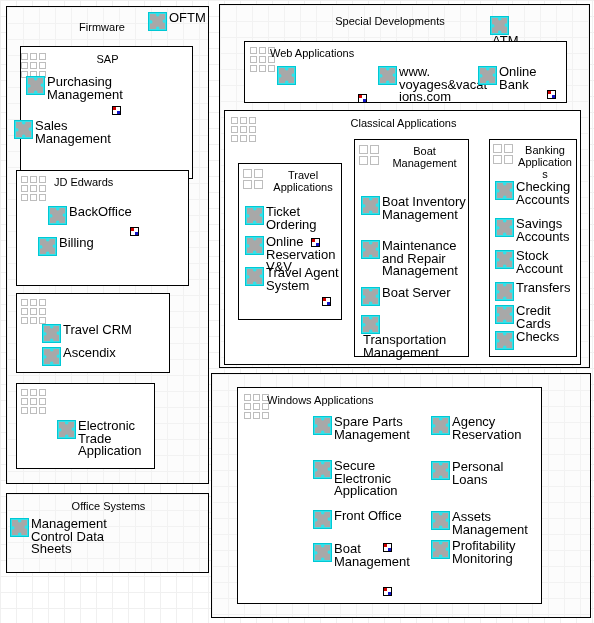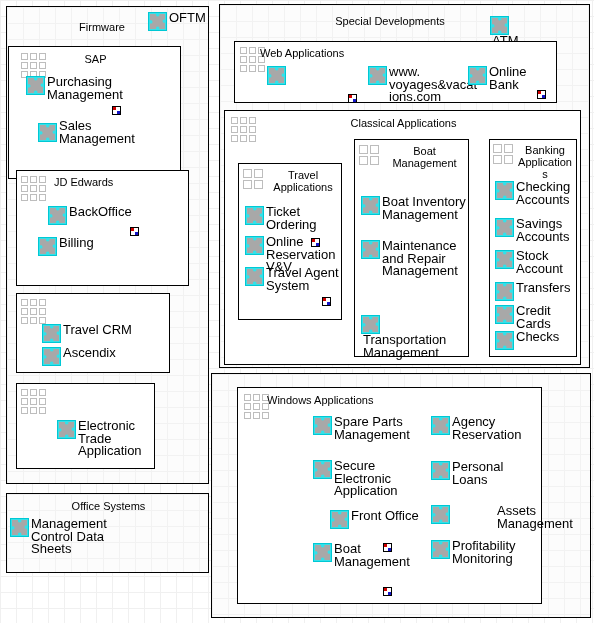--- a/index.html
+++ b/index.html
@@ -125,21 +125,21 @@
 
   <div class="comp" style="left:148px; top:12px;">
     <span class="puzzle">
       <svg width="17" height="17" viewBox="0 0 17 17">
           <path d="M1 1 h6 v1.6 a2 2 0 0 0 3.4 0 V1 H16 v5.4 h-1.5 a2 2 0 0 0 0 3.4 H16 V16 H10.4 v-1.6 a2 2 0 0 0-3.4 0 V16 H1 V10.6 h1.6 a2 2 0 0 0 0-3.4 H1 Z" fill="#a8a8a8"></path>
         </svg>
     </span>
     <span class="lbl">OFTM</span>
   </div>
 
-  <div class="pkg plain" style="left:8px; top:46px; width:173px; height:133px;">
+  <div class="pkg plain" style="left:20px; top:46px; width:173px; height:133px;">
     <div class="pkg-title" style="left:0; top:6px; width:173px;">SAP</div>
   </div>
   <div class="gridicon g3" style="left:21px; top:53px;">
     <i></i>
       <i></i>
       <i></i>
       <i></i>
       <i></i>
       <i></i>
       <i></i>
@@ -149,21 +149,21 @@
   <div class="comp" style="left:26px; top:76px;">
     <span class="puzzle">
       <svg width="17" height="17" viewBox="0 0 17 17">
           <path d="M1 1 h6 v1.6 a2 2 0 0 0 3.4 0 V1 H16 v5.4 h-1.5 a2 2 0 0 0 0 3.4 H16 V16 H10.4 v-1.6 a2 2 0 0 0-3.4 0 V16 H1 V10.6 h1.6 a2 2 0 0 0 0-3.4 H1 Z" fill="#a8a8a8"></path>
         </svg>
     </span>
     <span class="lbl">Purchasing
 Management</span>
   </div>
   <div class="marker" style="left:112px; top:106px;"></div>
-  <div class="comp" style="left:38px; top:120px;align-items:center;">
+  <div class="comp" style="left:14px; top:120px;">
     <span class="puzzle">
       <svg width="17" height="17" viewBox="0 0 17 17">
           <path d="M1 1 h6 v1.6 a2 2 0 0 0 3.4 0 V1 H16 v5.4 h-1.5 a2 2 0 0 0 0 3.4 H16 V16 H10.4 v-1.6 a2 2 0 0 0-3.4 0 V16 H1 V10.6 h1.6 a2 2 0 0 0 0-3.4 H1 Z" fill="#a8a8a8"></path>
         </svg>
     </span>
     <span class="lbl">Sales
 Management</span>
   </div>
 
   <div class="pkg plain" style="left:16px; top:170px; width:173px; height:116px;">
@@ -271,21 +271,21 @@
   </div>
   <div class="comp" style="left:490px; top:16px;flex-direction:column;">
     <span class="puzzle">
       <svg width="17" height="17" viewBox="0 0 17 17">
           <path d="M1 1 h6 v1.6 a2 2 0 0 0 3.4 0 V1 H16 v5.4 h-1.5 a2 2 0 0 0 0 3.4 H16 V16 H10.4 v-1.6 a2 2 0 0 0-3.4 0 V16 H1 V10.6 h1.6 a2 2 0 0 0 0-3.4 H1 Z" fill="#a8a8a8"></path>
         </svg>
     </span>
     <span class="lbl">ATM</span>
   </div>
 
-  <div class="pkg plain clip" style="left:234px; top:41px; width:323px; height:62px;">
+  <div class="pkg plain clip" style="left:244px; top:41px; width:323px; height:62px;">
     <div class="gridicon g3" style="left:5px; top:5px;">
       <i></i>
         <i></i>
         <i></i>
         <i></i>
         <i></i>
         <i></i>
         <i></i>
         <i></i>
         <i></i>
@@ -396,20 +396,28 @@
     </div>
     <div class="comp" style="left:6px; top:100px;">
       <span class="puzzle">
         <svg width="17" height="17" viewBox="0 0 17 17">
             <path d="M1 1 h6 v1.6 a2 2 0 0 0 3.4 0 V1 H16 v5.4 h-1.5 a2 2 0 0 0 0 3.4 H16 V16 H10.4 v-1.6 a2 2 0 0 0-3.4 0 V16 H1 V10.6 h1.6 a2 2 0 0 0 0-3.4 H1 Z" fill="#a8a8a8"></path>
           </svg>
       </span>
       <span class="lbl">Maintenance
 and Repair
 Management</span>
+    </div>
+    <div class="comp" style="left:6px; top:147px;">
+      <span class="puzzle">
+        <svg width="17" height="17" viewBox="0 0 17 17">
+            <path d="M1 1 h6 v1.6 a2 2 0 0 0 3.4 0 V1 H16 v5.4 h-1.5 a2 2 0 0 0 0 3.4 H16 V16 H10.4 v-1.6 a2 2 0 0 0-3.4 0 V16 H1 V10.6 h1.6 a2 2 0 0 0 0-3.4 H1 Z" fill="#a8a8a8"></path>
+          </svg>
+      </span>
+      <span class="lbl">Boat Server</span>
     </div>
     <div class="comp" style="left:6px; top:175px;flex-direction:column;">
       <span class="puzzle">
         <svg width="17" height="17" viewBox="0 0 17 17">
             <path d="M1 1 h6 v1.6 a2 2 0 0 0 3.4 0 V1 H16 v5.4 h-1.5 a2 2 0 0 0 0 3.4 H16 V16 H10.4 v-1.6 a2 2 0 0 0-3.4 0 V16 H1 V10.6 h1.6 a2 2 0 0 0 0-3.4 H1 Z" fill="#a8a8a8"></path>
           </svg>
       </span>
       <span class="lbl">Transportation
 Management</span>
     </div>
@@ -507,21 +515,21 @@
     <div class="comp" style="left:75px; top:72px;">
       <span class="puzzle">
         <svg width="17" height="17" viewBox="0 0 17 17">
             <path d="M1 1 h6 v1.6 a2 2 0 0 0 3.4 0 V1 H16 v5.4 h-1.5 a2 2 0 0 0 0 3.4 H16 V16 H10.4 v-1.6 a2 2 0 0 0-3.4 0 V16 H1 V10.6 h1.6 a2 2 0 0 0 0-3.4 H1 Z" fill="#a8a8a8"></path>
           </svg>
       </span>
       <span class="lbl">Secure
 Electronic
 Application</span>
     </div>
-    <div class="comp" style="left:75px; top:122px;margin-left:17px;">
+    <div class="comp" style="left:75px; top:122px;">
       <span class="puzzle">
         <svg width="17" height="17" viewBox="0 0 17 17">
             <path d="M1 1 h6 v1.6 a2 2 0 0 0 3.4 0 V1 H16 v5.4 h-1.5 a2 2 0 0 0 0 3.4 H16 V16 H10.4 v-1.6 a2 2 0 0 0-3.4 0 V16 H1 V10.6 h1.6 a2 2 0 0 0 0-3.4 H1 Z" fill="#a8a8a8"></path>
           </svg>
       </span>
       <span class="lbl">Front Office</span>
     </div>
     <div class="marker" style="left:145px; top:155px;"></div>
     <div class="comp" style="left:75px; top:155px;">
       <span class="puzzle">
@@ -545,21 +553,21 @@
     </div>
     <div class="comp" style="left:193px; top:73px;">
       <span class="puzzle">
         <svg width="17" height="17" viewBox="0 0 17 17">
             <path d="M1 1 h6 v1.6 a2 2 0 0 0 3.4 0 V1 H16 v5.4 h-1.5 a2 2 0 0 0 0 3.4 H16 V16 H10.4 v-1.6 a2 2 0 0 0-3.4 0 V16 H1 V10.6 h1.6 a2 2 0 0 0 0-3.4 H1 Z" fill="#a8a8a8"></path>
           </svg>
       </span>
       <span class="lbl">Personal
 Loans</span>
     </div>
-    <div class="comp" style="left:193px; top:117px;gap:45px;">
+    <div class="comp" style="left:193px; top:123px;">
       <span class="puzzle">
         <svg width="17" height="17" viewBox="0 0 17 17">
             <path d="M1 1 h6 v1.6 a2 2 0 0 0 3.4 0 V1 H16 v5.4 h-1.5 a2 2 0 0 0 0 3.4 H16 V16 H10.4 v-1.6 a2 2 0 0 0-3.4 0 V16 H1 V10.6 h1.6 a2 2 0 0 0 0-3.4 H1 Z" fill="#a8a8a8"></path>
           </svg>
       </span>
       <span class="lbl">Assets
 Management</span>
     </div>
     <div class="comp" style="left:193px; top:152px;">
       <span class="puzzle">

